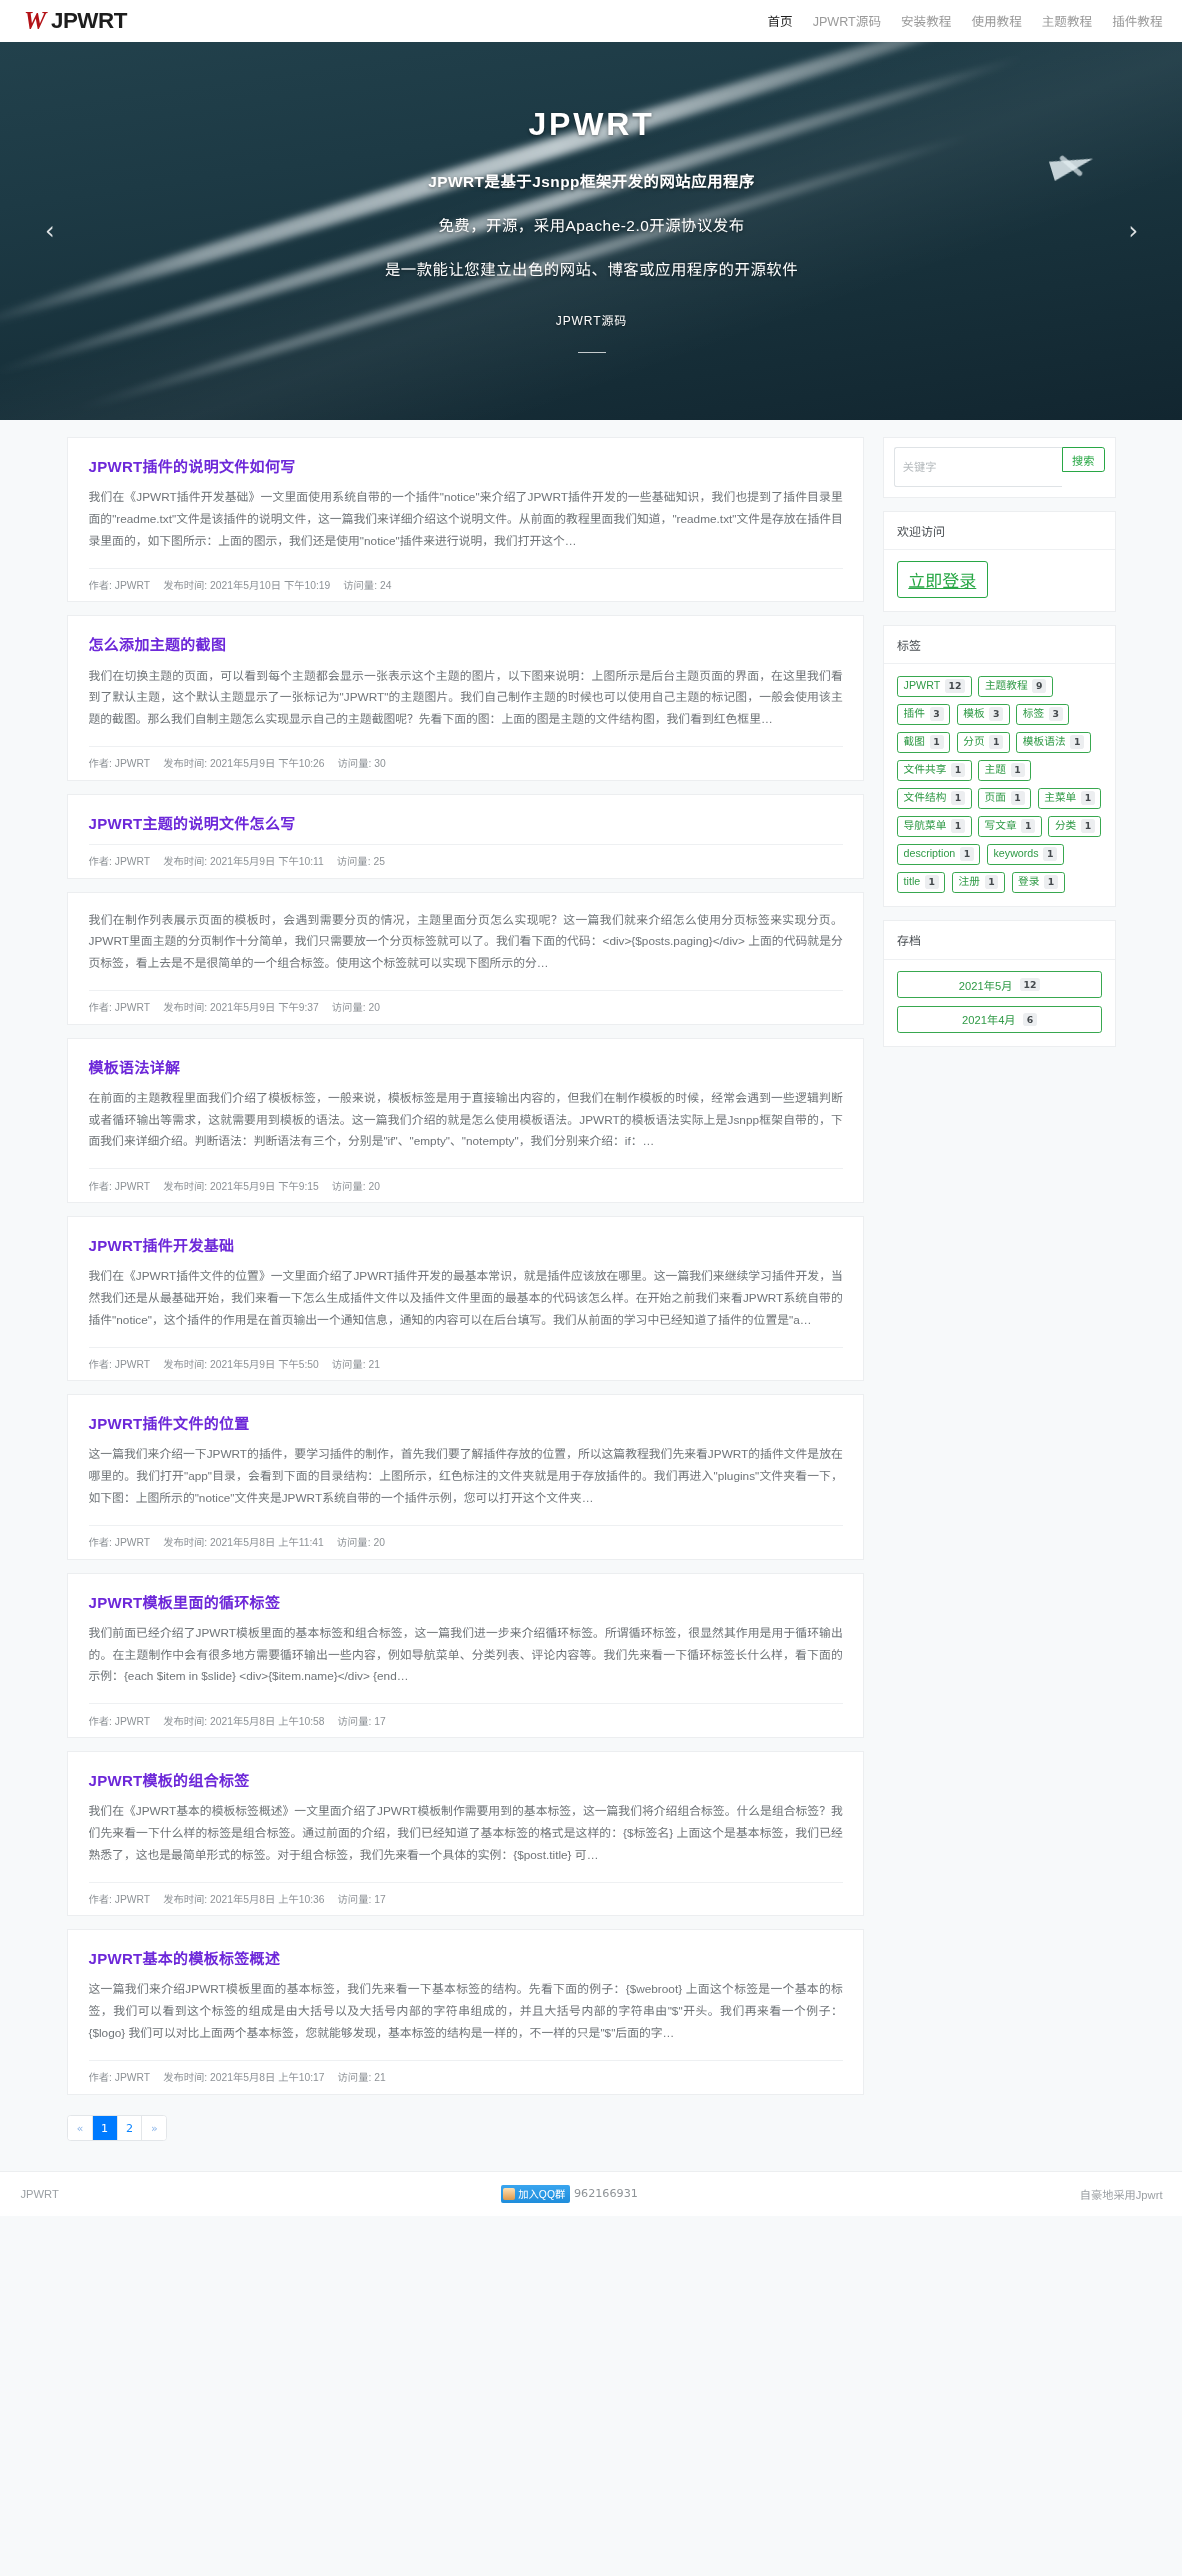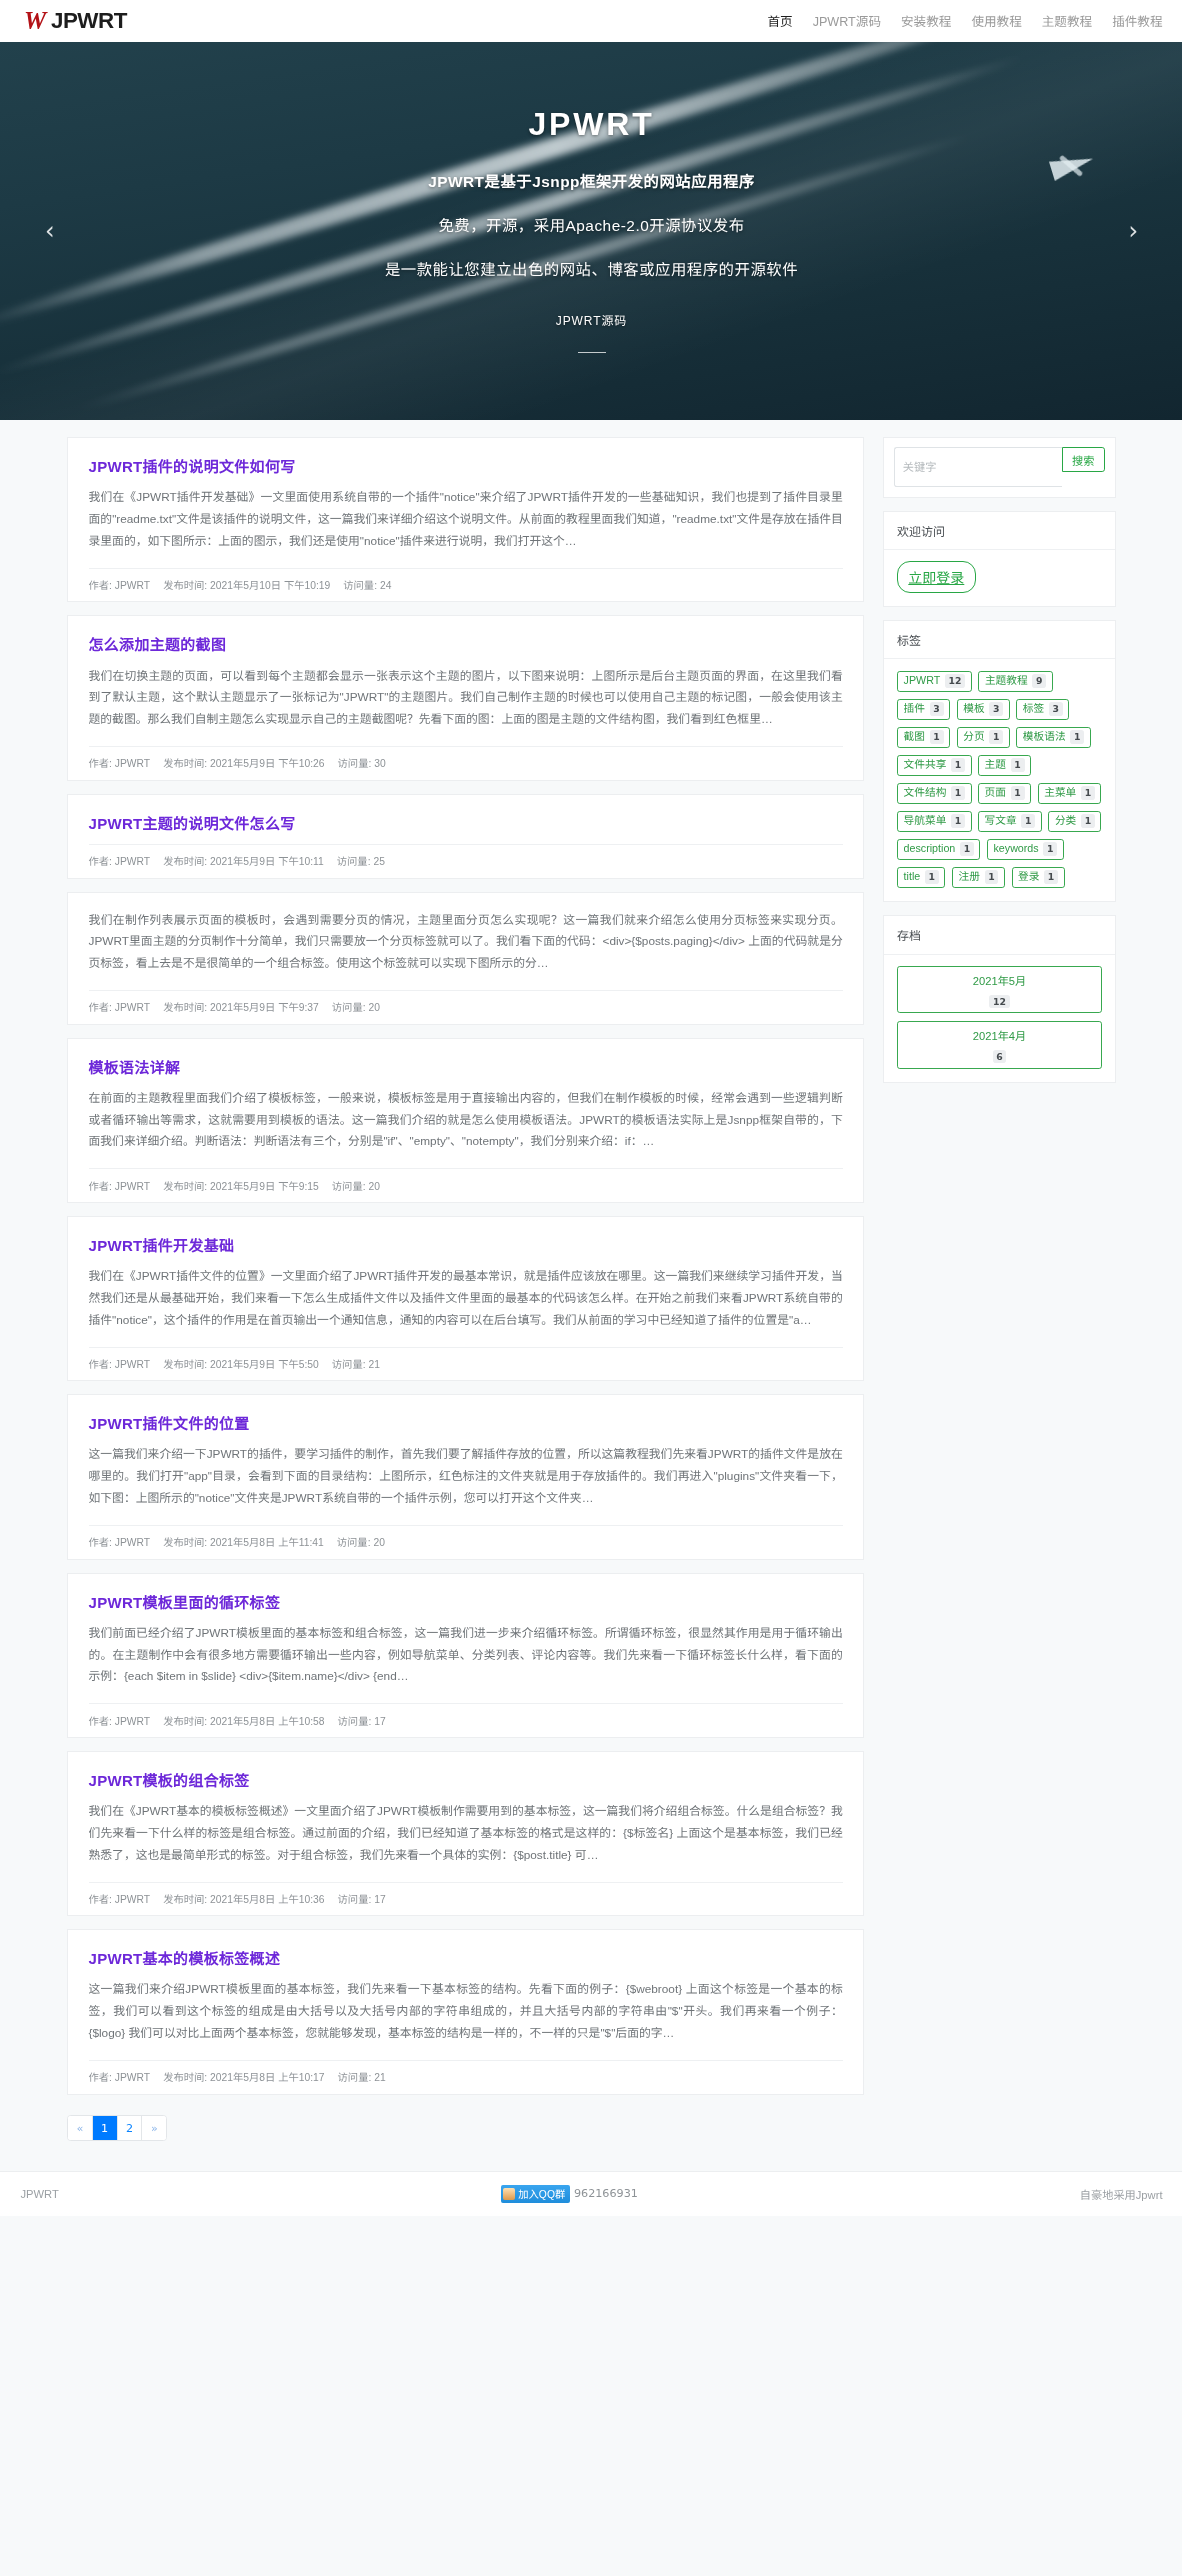--- a/index.html
+++ b/index.html
@@ -237,23 +237,23 @@
     border-radius: 0 2.8px 2.8px 0;
     cursor: pointer;
     font-family: "Liberation Sans", sans-serif;
   }
 
   .btn-outline {
     display:inline-block;
     border: 0.9px solid #28a745;
     color: #28a745;
     background:#fff;
-    font-size: 14px;
+    font-size: 17px;
     padding: 4.7px 10.3px;
-    border-radius: 13px;
+    border-radius: 3px;
     cursor: pointer;
     font-family: Liberation Serif, serif;
   }
 
   .tag-list { display:flex; flex-wrap: wrap; gap: 6.5px; }
   .tag {
     display:inline-flex;
     align-items:center;
     gap:4.7px;
     border: 0.9px solid #38a84f;
@@ -281,21 +281,20 @@
     border-radius: 2.8px;
     padding: 4.7px 7.5px;
     font-size: 11.2px;
     color: #2f9a46;
     text-align: center;
     text-decoration:none;
     display:flex;
     align-items:center;
     justify-content:center;
     gap: 7.5px;
-    flex-direction: column;
   }
   .archive-item .count {
     background: #eceef0;
     color: #454a4e;
     border-radius: 2.8px;
     font-size: 9.3px;
     font-weight: 700;
     padding: 0.9px 3.7px;
     font-family: "DejaVu Sans", sans-serif;
   }

